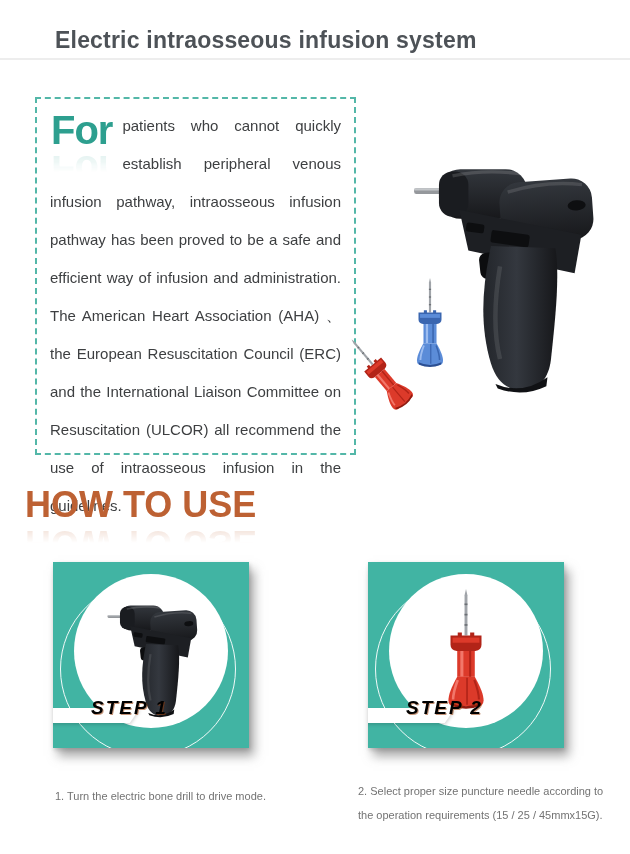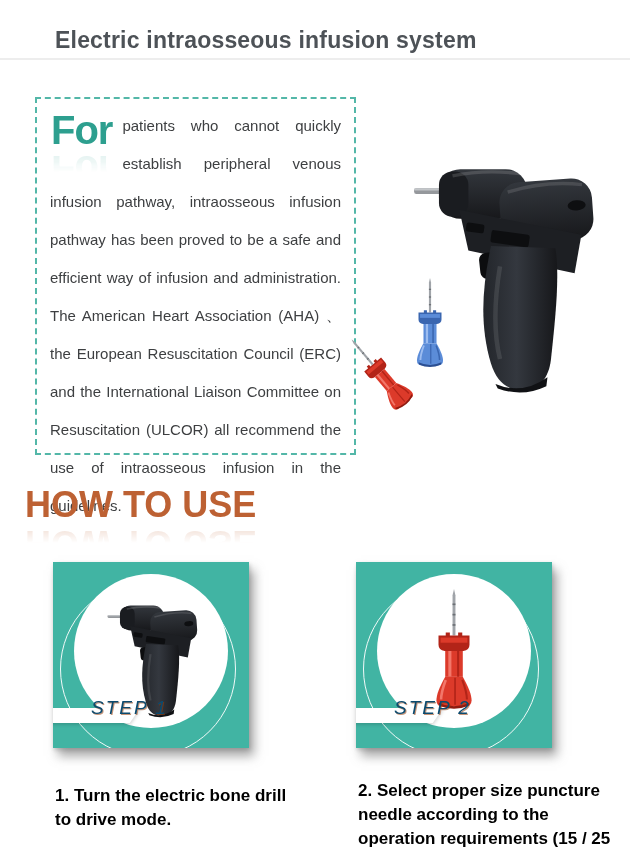--- a/index.html
+++ b/index.html
@@ -60,48 +60,48 @@
     mask-image:linear-gradient(to top, rgba(0,0,0,.9), transparent 50%);
     pointer-events:none;
   }
   
   .step-card {
     position:absolute; top:562px; width:196px; height:186px;
     background:#41b4a3; overflow:hidden;
     box-shadow:5px 8px 10px rgba(95,95,95,.55), 1px 2px 4px rgba(0,0,0,.18);
   }
   .step-card.one { left:53px; }
-  .step-card.two { left:356px;padding-left:44px; }
+  .step-card.two { left:368px;padding-left:44px; }
   .step-circle {
     position:absolute; left:21px; top:12px; width:154px; height:154px;
     background:#ffffff; border-radius:50%;
   }
   .step-outline {
     position:absolute; left:7px; top:19px; width:176px; height:176px;
     border:1px solid rgba(255,255,255,.92); border-radius:50%;
   }
   .step-ring {
     position:absolute; left:15px; top:146px; width:9px; height:9px;
     border:2px solid rgba(255,255,255,.95); border-radius:50%;
   }
   .step-banner {
     position:absolute; left:-10px; bottom:25px; width:92px; height:15px;
     background:#ffffff; transform:skewX(-35deg);
     box-shadow:2px 2px 3px rgba(0,0,0,.15);
   }
   .step-label {
     position:absolute; left:38px; bottom:29px;
-    font-size:19px; font-weight:normal; font-style:italic; color:#0c4a6e;
+    font-size:19px; font-weight:bold; font-style:italic; color:#000000;
     letter-spacing:2px; text-shadow:1px 1px 0 rgba(150,60,10,.55);
   }
   .step-img-drill { position:absolute; left:40px; top:30px; width:115px; height:130px; }
   .step-img-needle { position:absolute; left:67px; top:27px; width:62px; height:124px; }
   
   .caption {
-    position:absolute; font-size:17px; color:#000000; line-height:24px;font-weight:bold;
+    position:absolute; font-size:11px; color:#737373; line-height:24px;
   }
   .caption.one { left:55px; top:784px; width:238px; }
   .caption.two { left:358px; top:779px; width:258px; }
   .hidden-defs { position:absolute; width:0; height:0; overflow:hidden; }
 </style>
 </head>
 <body>
 
 <svg class="hidden-defs" aria-hidden="true">
   <defs>

